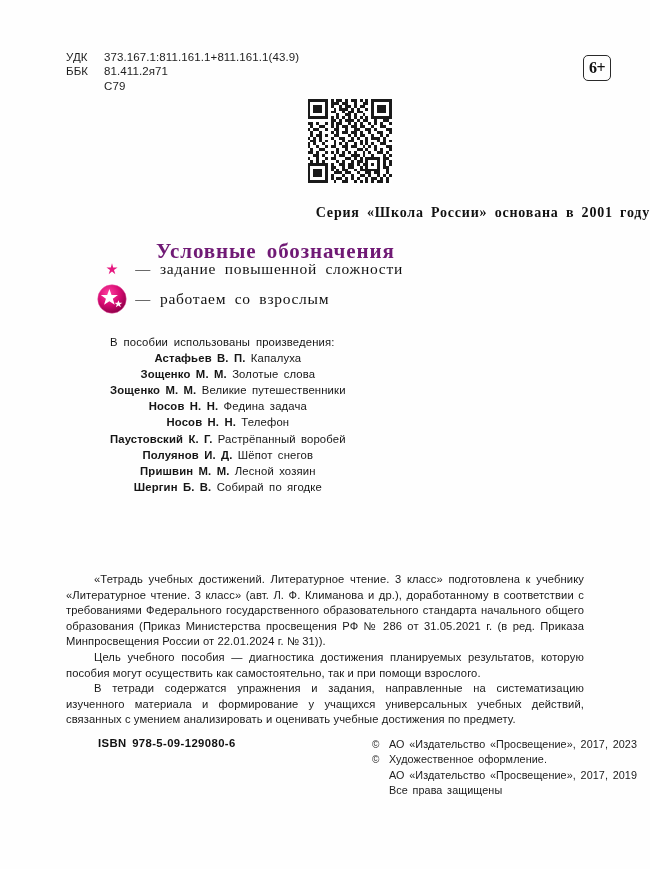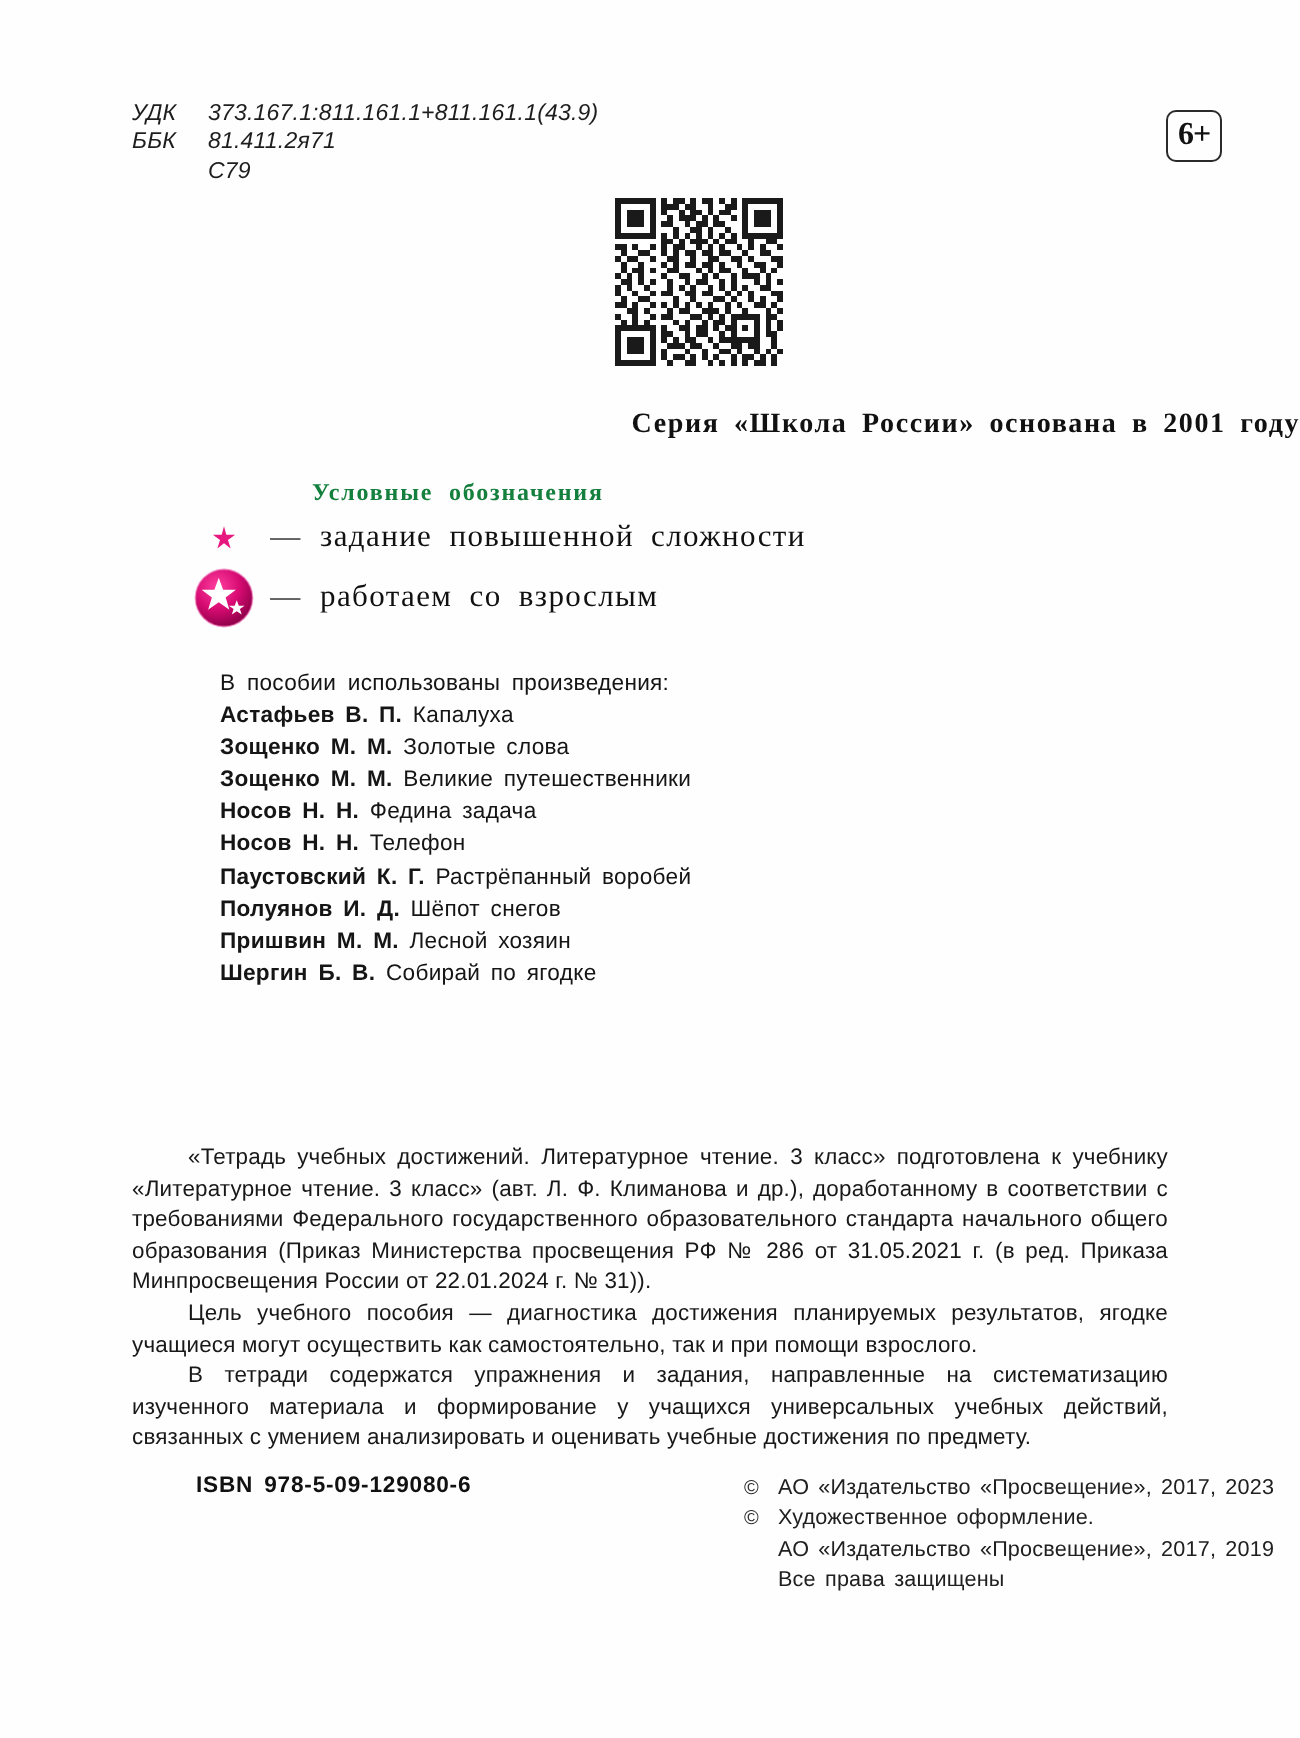--- a/index.html
+++ b/index.html
@@ -25,21 +25,21 @@
   .codes {
     position: absolute;
     left: 66px;
     top: 50px;
     font-size: 11.5px;
     line-height: 14.4px;
     font-family: "Liberation Sans", sans-serif;
     color: #1d1d1d;
     letter-spacing: 0.1px;
   }
-  .codes .row { display: flex; font-style: italic; }
+  .codes .row { display: flex; }
   .codes .lbl { width: 38px; flex: 0 0 38px; }
   .codes .val { white-space: nowrap; }
   .codes .row.indent .lbl { width: 38px; }
 
   
   .age-badge {
     position: absolute;
     left: 583px;
     top: 55px;
     width: 28px;
@@ -81,24 +81,24 @@
     color: #111;
   }
 
   
   .legend-title {
     position: absolute;
     left: 156px;
     top: 239px;
     font-family: "Liberation Serif", serif;
     font-weight: bold;
-    font-size: 12px;
+    font-size: 21px;
     letter-spacing: 0.9px;
     word-spacing: 4px;
-    color: #15803d;
+    color: #701a75;
   }
   .legend-row {
     position: absolute;
     display: flex;
     align-items: center;
     font-family: "Liberation Serif", serif;
     font-size: 15.5px;
     letter-spacing: 0.7px;
     word-spacing: 4px;
     color: #111;
@@ -131,21 +131,21 @@
     position: absolute;
     left: 110px;
     top: 334px;
     font-family: "Liberation Sans", sans-serif;
     font-size: 11.3px;
     line-height: 16.1px;
     color: #151515;
     letter-spacing: 0.15px;
   }
   .works .intro { word-spacing: 2.5px; }
-  .works .work { word-spacing: 2px; white-space: nowrap; }
+  .works .work { word-spacing: 2px; white-space: nowrap; text-align: center; }
   .works .author { font-weight: bold; }
 
   
   .body-text {
     position: absolute;
     left: 66px;
     top: 572px;
     width: 518px;
     font-family: "Liberation Sans", sans-serif;
     font-size: 11.2px;
@@ -528,21 +528,21 @@
       <span>Лесной хозяин</span>
     </div>
     <div class="work">
       <span class="author">Шергин Б. В.</span>
       <span>Собирай по ягодке</span>
     </div>
   </div>
 
   <div class="body-text">
     <p>«Тетрадь учебных достижений. Литературное чтение. 3 класс» подготовлена к учебнику «Литературное чтение. 3 класс» (авт. Л. Ф. Климанова и др.), доработанному в соответствии с требованиями Федерального государственного образовательного стандарта начального общего образования (Приказ Министерства просвещения РФ № 286 от 31.05.2021 г. (в ред. Приказа Минпросвещения России от 22.01.2024 г. № 31)).</p>
-    <p>Цель учебного пособия — диагностика достижения планируемых результатов, ягодке учащиеся могут осуществить как самостоятельно, так и при помощи взрослого.</p>
+    <p>Цель учебного пособия — диагностика достижения планируемых результатов, которую пособия могут осуществить как самостоятельно, так и при помощи взрослого.</p>
     <p>В тетради содержатся упражнения и задания, направленные на систематизацию изученного материала и формирование у учащихся универсальных учебных действий, связанных с умением анализировать и оценивать учебные достижения по предмету.</p>
   </div>
 
   <div class="isbn">ISBN  978-5-09-129080-6</div>
 
   <div class="copyright">
     <div class="cline">
       <span class="mark">©</span>
       <span class="ctext">АО «Издательство «Просвещение», 2017, 2023</span>
     </div>

